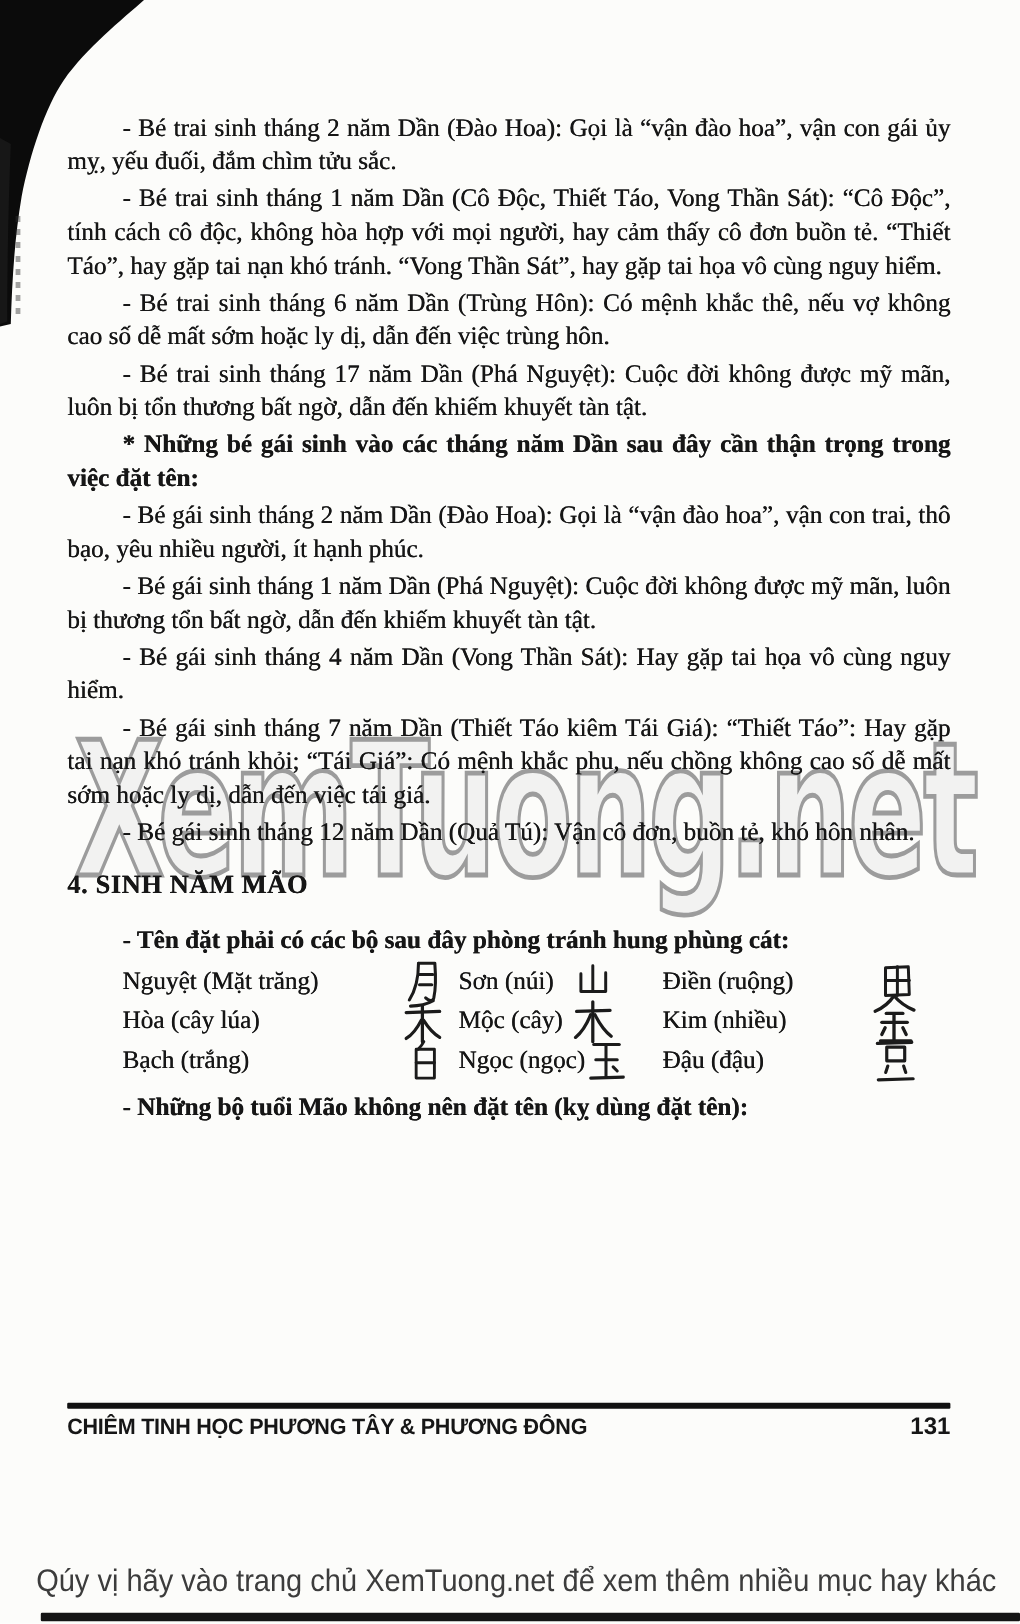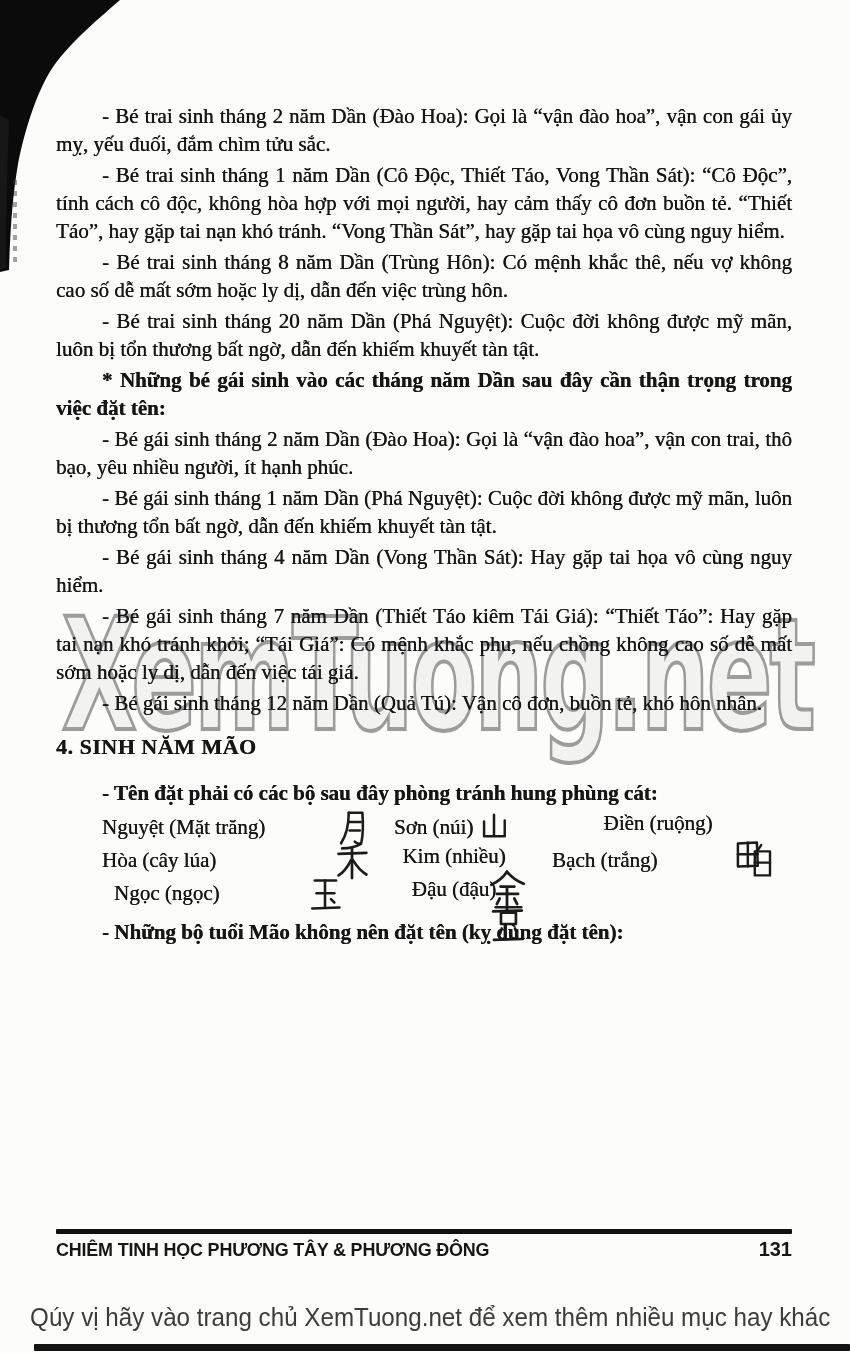--- a/index.html
+++ b/index.html
@@ -13,39 +13,39 @@
     background:repeating-linear-gradient(#333 0 5px, transparent 5px 11px);}
   .bottom-strip{position:absolute;left:34px;top:1344px;width:816px;height:7px;background:#141414;z-index:3;border-radius:1px;}
 
   
   .watermark{position:absolute;top:598px;left:62px;z-index:1;white-space:nowrap;
     font-family:"DejaVu Sans",sans-serif;font-weight:bold;font-size:97px;line-height:97px;letter-spacing:-3px;
     color:rgba(238,238,238,0.78);-webkit-text-stroke:2.5px #9c9c9c;
     transform:scaleY(1.6);transform-origin:top left;}
 
   
-  .content{position:absolute;top:102px;left:56px;width:736px;z-index:2;}
+  .content{position:absolute;top:92px;left:56px;width:736px;z-index:2;}
   p.body{font-size:21px;line-height:28px;text-align:justify;margin:0 0 3px 0;text-indent:46px;
          text-shadow:0.3px 0 0 #161616;}
   p.bold{font-weight:bold;}
   .section-heading{text-align:left;font-weight:bold;font-size:22px;line-height:28px;
          margin:16px 0 18px 0;letter-spacing:.5px;text-shadow:0.3px 0 0 #161616;}
 
   
   .radicals{display:grid;grid-template-columns:280px 170px 238px;margin:4px 0 8px 46px;font-size:21px;}
   .radical-cell{display:flex;align-items:center;height:33px;}
   .radical-cell .rlabel{white-space:nowrap;text-shadow:0.3px 0 0 #161616;}
   .radical-cell svg{margin-left:auto;flex:0 0 auto;}
   .radical-cell.c1{padding-right:12px;justify-content:space-between;}
-  .radical-cell.c2{padding-right:40px;margin-left:12px;}
-  .radical-cell.c3{padding-right:26px;flex-direction:column;}
+  .radical-cell.c2{padding-right:40px;}
+  .radical-cell.c3{padding-right:26px;}
   .glyph{stroke:#1b1b1b;stroke-width:3;fill:none;stroke-linecap:round;stroke-linejoin:round;}
 
   
-  .footer{position:absolute;left:56px;right:58px;top:1229px;z-index:2;}
+  .footer{position:absolute;left:56px;right:58px;top:1169px;z-index:2;}
   .footer-rule{height:5px;background:#111;margin-bottom:4px;border-radius:1px;}
   .footer-row{display:flex;justify-content:space-between;align-items:baseline;
       font-family:"Liberation Sans",sans-serif;}
   .footer-title{font-weight:bold;font-size:18.5px;white-space:nowrap;letter-spacing:-0.2px;
       transform:scaleX(.97);transform-origin:left;}
   .page-number{font-weight:bold;font-size:20px;}
 
   
   .promo{position:absolute;top:1302px;left:0;width:696px;text-align:center;z-index:2;
       font-family:"Liberation Sans",sans-serif;font-size:26px;color:#3c3c3c;}
@@ -61,22 +61,22 @@
     <path d="M0,0 L120,0 C102,16 72,40 53,67 C38,89 25,128 18,164 C12,199 10,236 9,270 L0,272 Z" fill="#0b0b0b"></path>
     <path d="M9,120 C7,170 6,220 6,268 L0,270 L0,115 Z" fill="#1a1a1a" opacity=".8"></path>
   </svg>
   <div class="edge-speckles"></div>
 
   <div class="watermark">XemTuong.net</div>
 
   <div class="content">
     <p class="body">- Bé trai sinh tháng 2 năm Dần (Đào Hoa): Gọi là “vận đào hoa”, vận con gái ủy mỵ, yếu đuối, đắm chìm tửu sắc.</p>
     <p class="body">- Bé trai sinh tháng 1 năm Dần (Cô Độc, Thiết Táo, Vong Thần Sát): “Cô Độc”, tính cách cô độc, không hòa hợp với mọi người, hay cảm thấy cô đơn buồn tẻ. “Thiết Táo”, hay gặp tai nạn khó tránh. “Vong Thần Sát”, hay gặp tai họa vô cùng nguy hiểm.</p>
-    <p class="body">- Bé trai sinh tháng 8 năm Dần (Trùng Hôn): Có mệnh khắc thê, nếu vợ không cao số dễ mất sớm hoặc ly dị, dẫn đến việc trùng hôn.</p>
-    <p class="body">- Bé trai sinh tháng 20 năm Dần (Phá Nguyệt): Cuộc đời không được mỹ mãn, luôn bị tổn thương bất ngờ, dẫn đến khiếm khuyết tàn tật.</p>
+    <p class="body">- Bé trai sinh tháng 6 năm Dần (Trùng Hôn): Có mệnh khắc thê, nếu vợ không cao số dễ mất sớm hoặc ly dị, dẫn đến việc trùng hôn.</p>
+    <p class="body">- Bé trai sinh tháng 17 năm Dần (Phá Nguyệt): Cuộc đời không được mỹ mãn, luôn bị tổn thương bất ngờ, dẫn đến khiếm khuyết tàn tật.</p>
 
     <p class="body bold">* Những bé gái sinh vào các tháng năm Dần sau đây cần thận trọng trong việc đặt tên:</p>
 
     <p class="body">- Bé gái sinh tháng 2 năm Dần (Đào Hoa): Gọi là “vận đào hoa”, vận con trai, thô bạo, yêu nhiều người, ít hạnh phúc.</p>
     <p class="body">- Bé gái sinh tháng 1 năm Dần (Phá Nguyệt): Cuộc đời không được mỹ mãn, luôn bị thương tổn bất ngờ, dẫn đến khiếm khuyết tàn tật.</p>
     <p class="body">- Bé gái sinh tháng 4 năm Dần (Vong Thần Sát): Hay gặp tai họa vô cùng nguy hiểm.</p>
     <p class="body">- Bé gái sinh tháng 7 năm Dần (Thiết Táo kiêm Tái Giá): “Thiết Táo”: Hay gặp tai nạn khó tránh khỏi; “Tái Giá”: Có mệnh khắc phu, nếu chồng không cao số dễ mất sớm hoặc ly dị, dẫn đến việc tái giá.</p>
     <p class="body">- Bé gái sinh tháng 12 năm Dần (Quả Tú): Vận cô đơn, buồn tẻ, khó hôn nhân.</p>
 
     <div class="section-heading">4. SINH NĂM MÃO</div>
@@ -110,20 +110,29 @@
       </div>
 
       <div class="radical-cell c1">
         <span class="rlabel">Hòa (cây lúa)</span>
         <svg class="glyph" width="36" height="42" viewBox="0 0 40 46">
           <path d="M30,4 C23,8 16,9 9,9"></path>
             <path d="M5,15 L36,14"></path>
             <path d="M20,9 L20,42"></path>
           <path d="M19,22 C15,30 10,36 5,39"></path>
             <path d="M21,22 C26,30 31,35 36,38"></path>
+        </svg>
+      </div>
+      <div class="radical-cell c2">
+        <span class="rlabel">Mộc (cây)</span>
+        <svg class="glyph" width="36" height="42" viewBox="0 0 40 46">
+          <path d="M5,14 L36,13"></path>
+            <path d="M20,5 L20,42"></path>
+          <path d="M18,17 C14,27 9,34 4,38"></path>
+            <path d="M22,17 C27,27 32,33 37,37"></path>
         </svg>
       </div>
       <div class="radical-cell c3">
         <span class="rlabel">Kim (nhiều)</span>
         <svg class="glyph" width="38" height="48" viewBox="0 0 40 52">
           <path d="M20,3 C16,9 10,14 3,17"></path>
             <path d="M20,3 C25,9 31,13 38,16"></path>
           <path d="M13,19 L28,19"></path>
             <path d="M9,27 L32,27"></path>
             <path d="M20,20 L20,44"></path>

